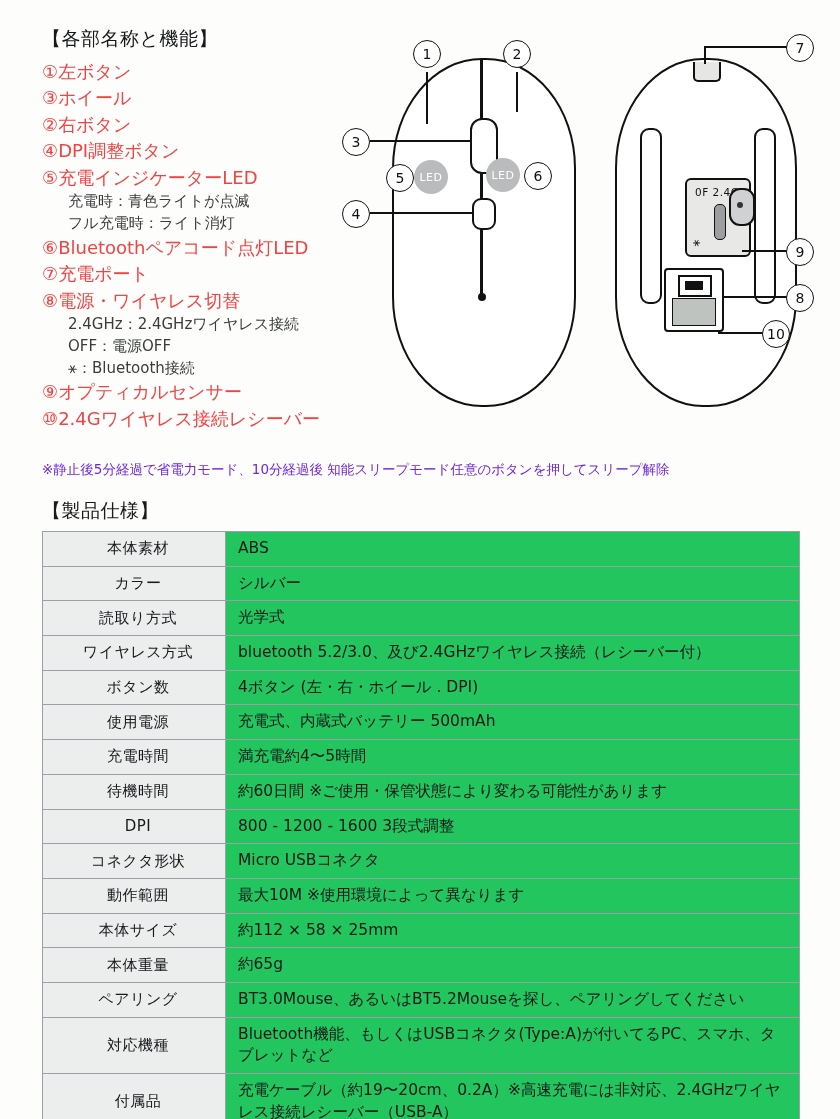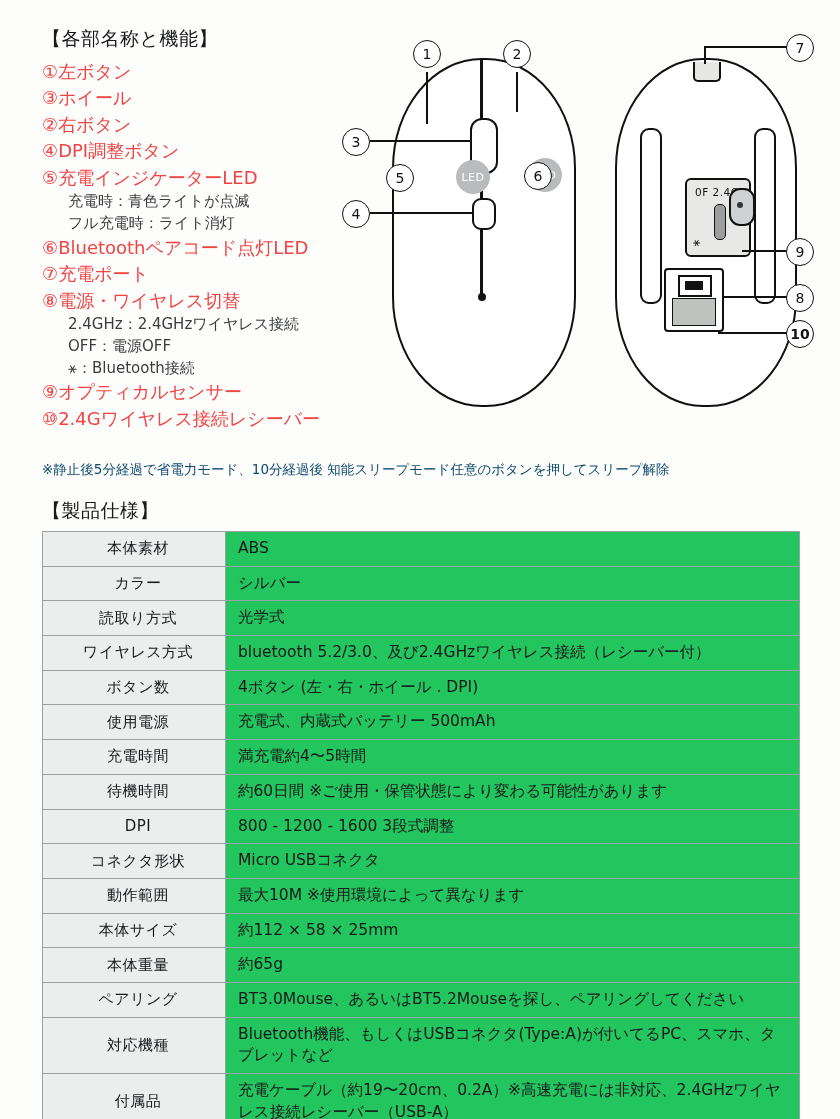--- a/index.html
+++ b/index.html
@@ -50,21 +50,21 @@
     line-height: 1.45;
     color: #3a3c3e;
     padding-left: 26px;
     white-space: nowrap;
   }
   .note {
     position: absolute;
     left: 42px;
     top: 461px;
     font-size: 13.5px;
-    color: #0c4a6e;
+    color: #6d28d9;
     white-space: nowrap;
   }
 
   
   .diagram {
     position: absolute;
     left: 330px;
     top: 10px;
     width: 510px;
     height: 470px;
@@ -122,21 +122,20 @@
     width: 34px;
     height: 34px;
     border-radius: 50%;
     background: #b9bbbd;
     color: #fff;
     font-size: 11px;
     display: flex;
     align-items: center;
     justify-content: center;
     letter-spacing: 0.5px;
-    margin-left: 42px;
   }
   .led-left { left: 84px; top: 150px; }
   .led-right { left: 156px; top: 148px; }
 
   .mouse-bottom {
     position: absolute;
     left: 285px;
     top: 48px;
     width: 178px;
     height: 345px;
@@ -385,21 +384,21 @@
 
       <div class="callout" style="left:83px;  top:30px;">1</div>
       <div class="callout" style="left:173px; top:30px;">2</div>
       <div class="callout" style="left:12px;  top:118px;">3</div>
       <div class="callout" style="left:12px;  top:190px;">4</div>
       <div class="callout" style="left:56px;  top:154px;">5</div>
       <div class="callout" style="left:194px; top:152px;">6</div>
       <div class="callout" style="left:456px; top:24px;">7</div>
       <div class="callout" style="left:456px; top:274px;">8</div>
       <div class="callout" style="left:456px; top:228px;">9</div>
-      <div class="callout" style="left:456px; top:310px;font-weight:bold;">10</div>
+      <div class="callout" style="left:432px; top:310px;">10</div>
     </div>
   </div>
 
   <div class="spec-title">【製品仕様】</div>
 
   <table class="spec">
     <tbody>
       <tr>
         <td class="k">本体素材</td>
         <td class="v">ABS</td>

